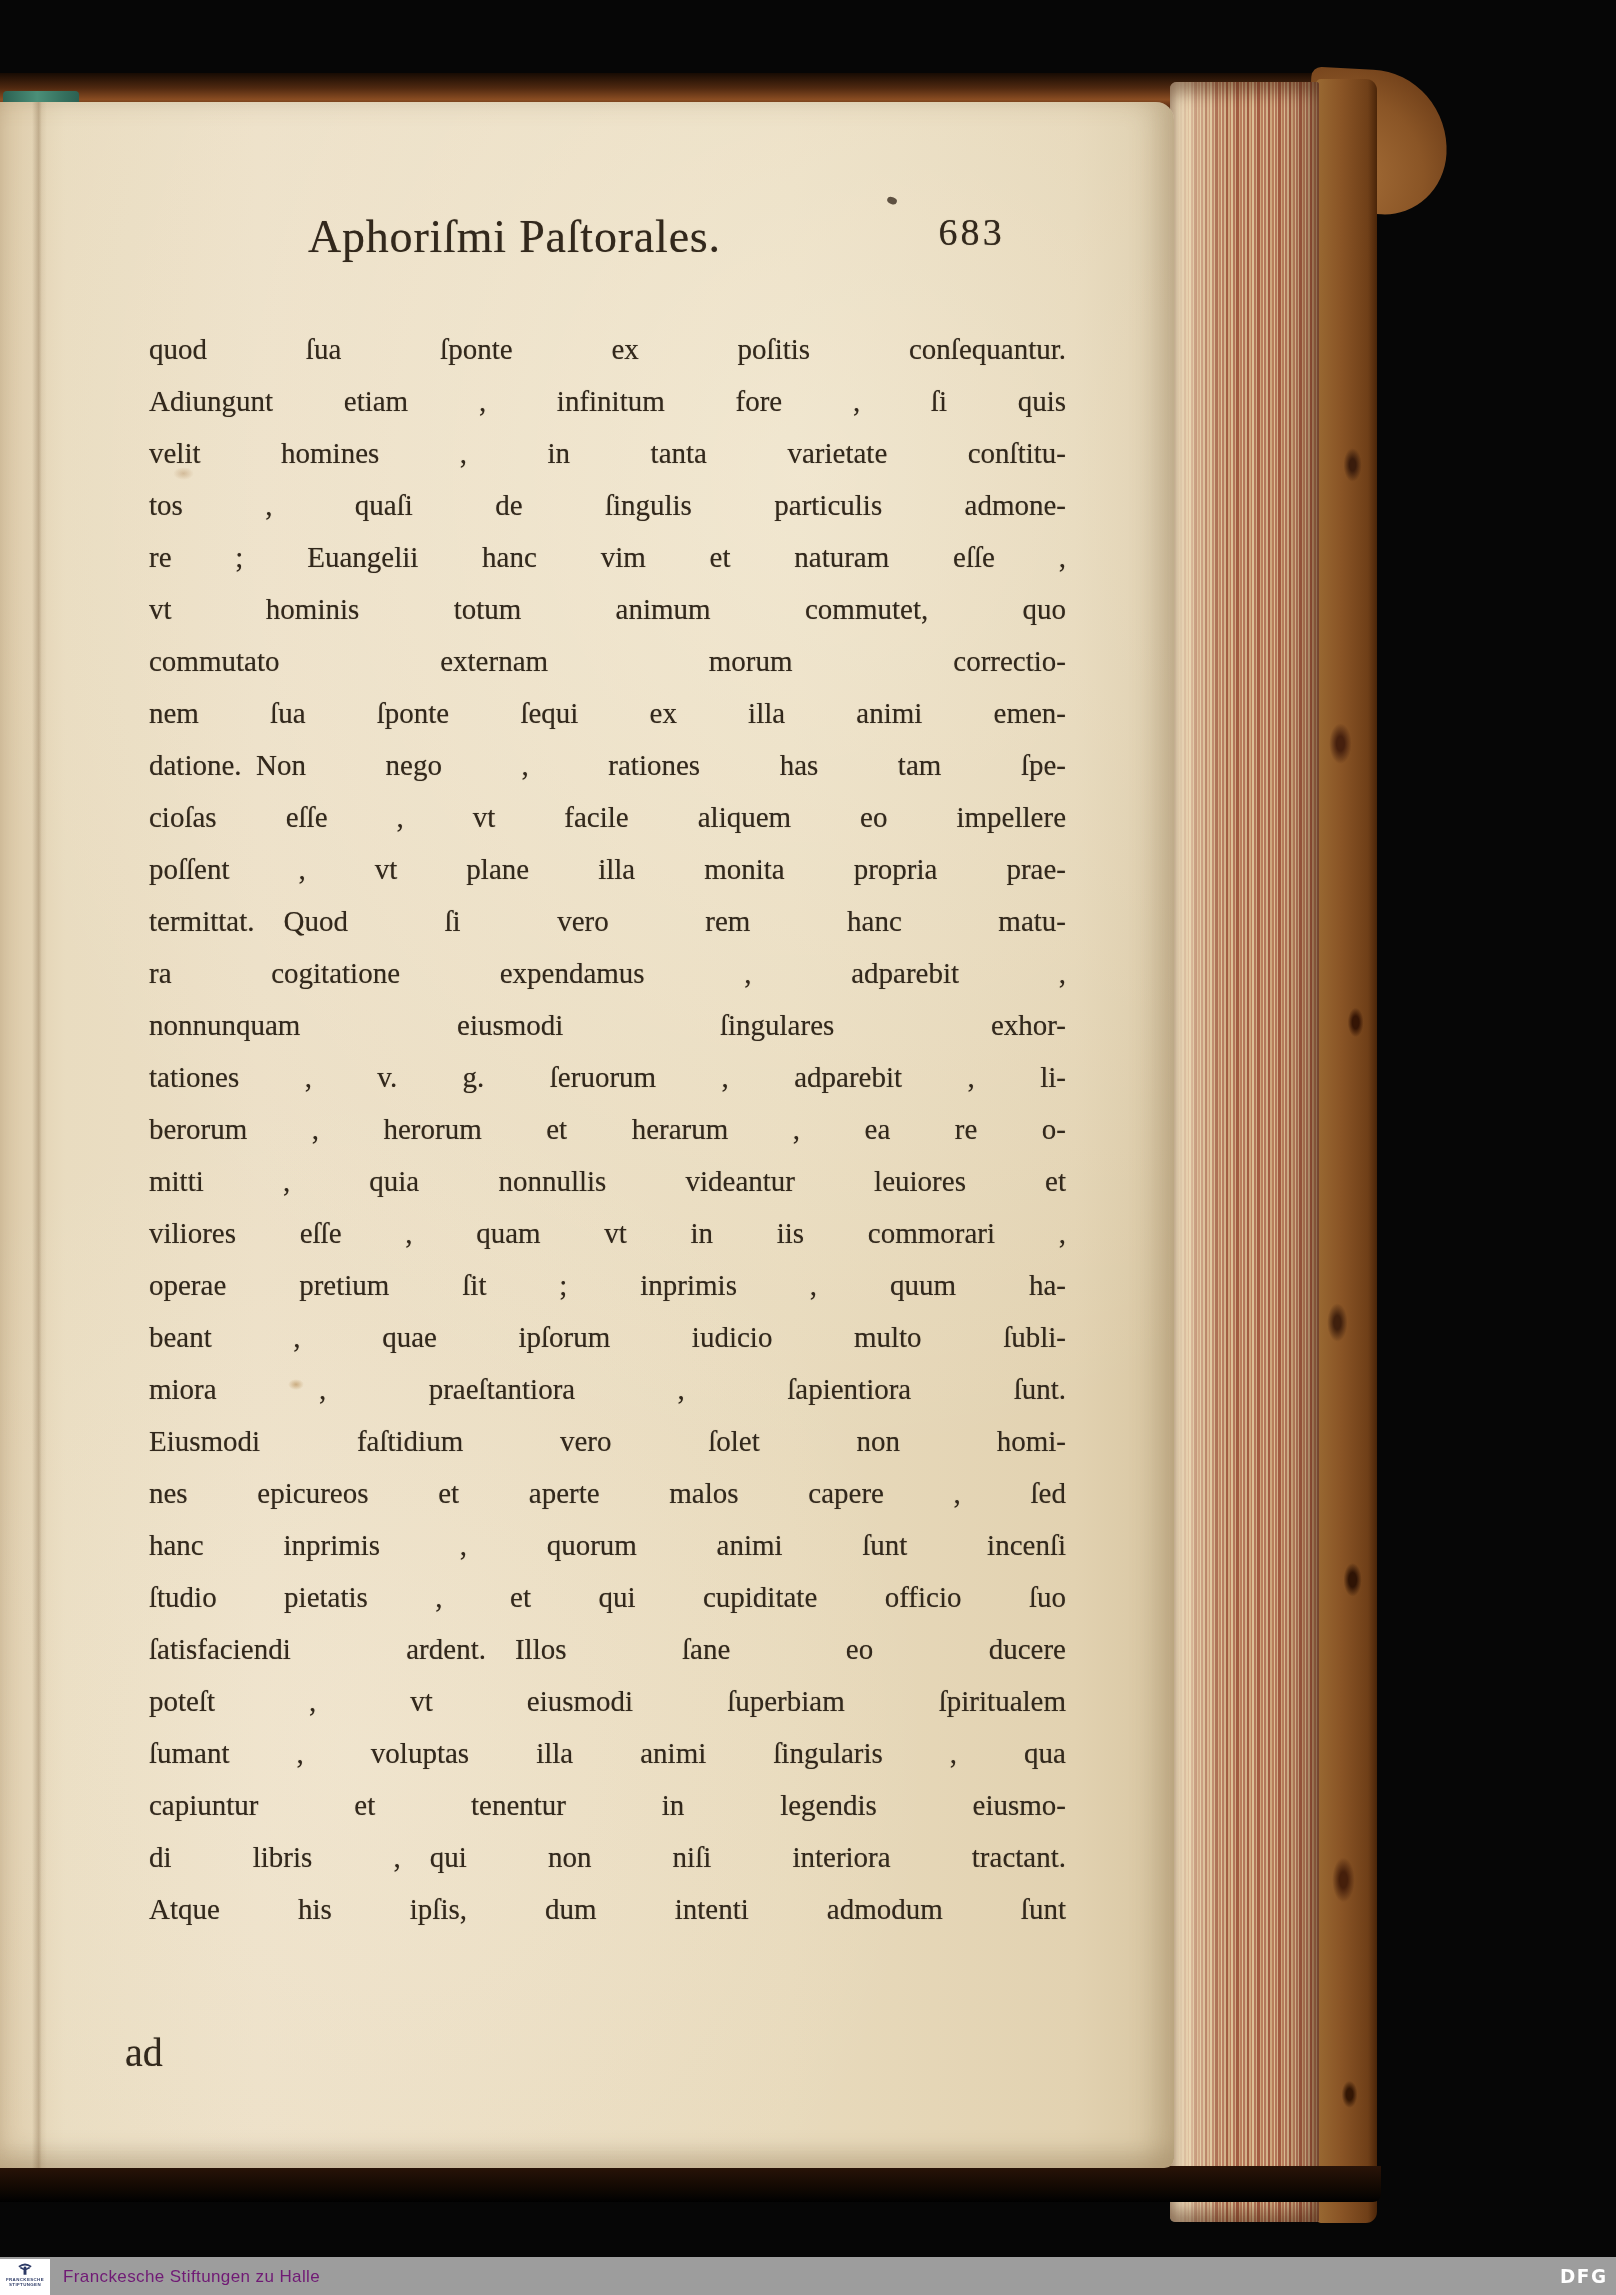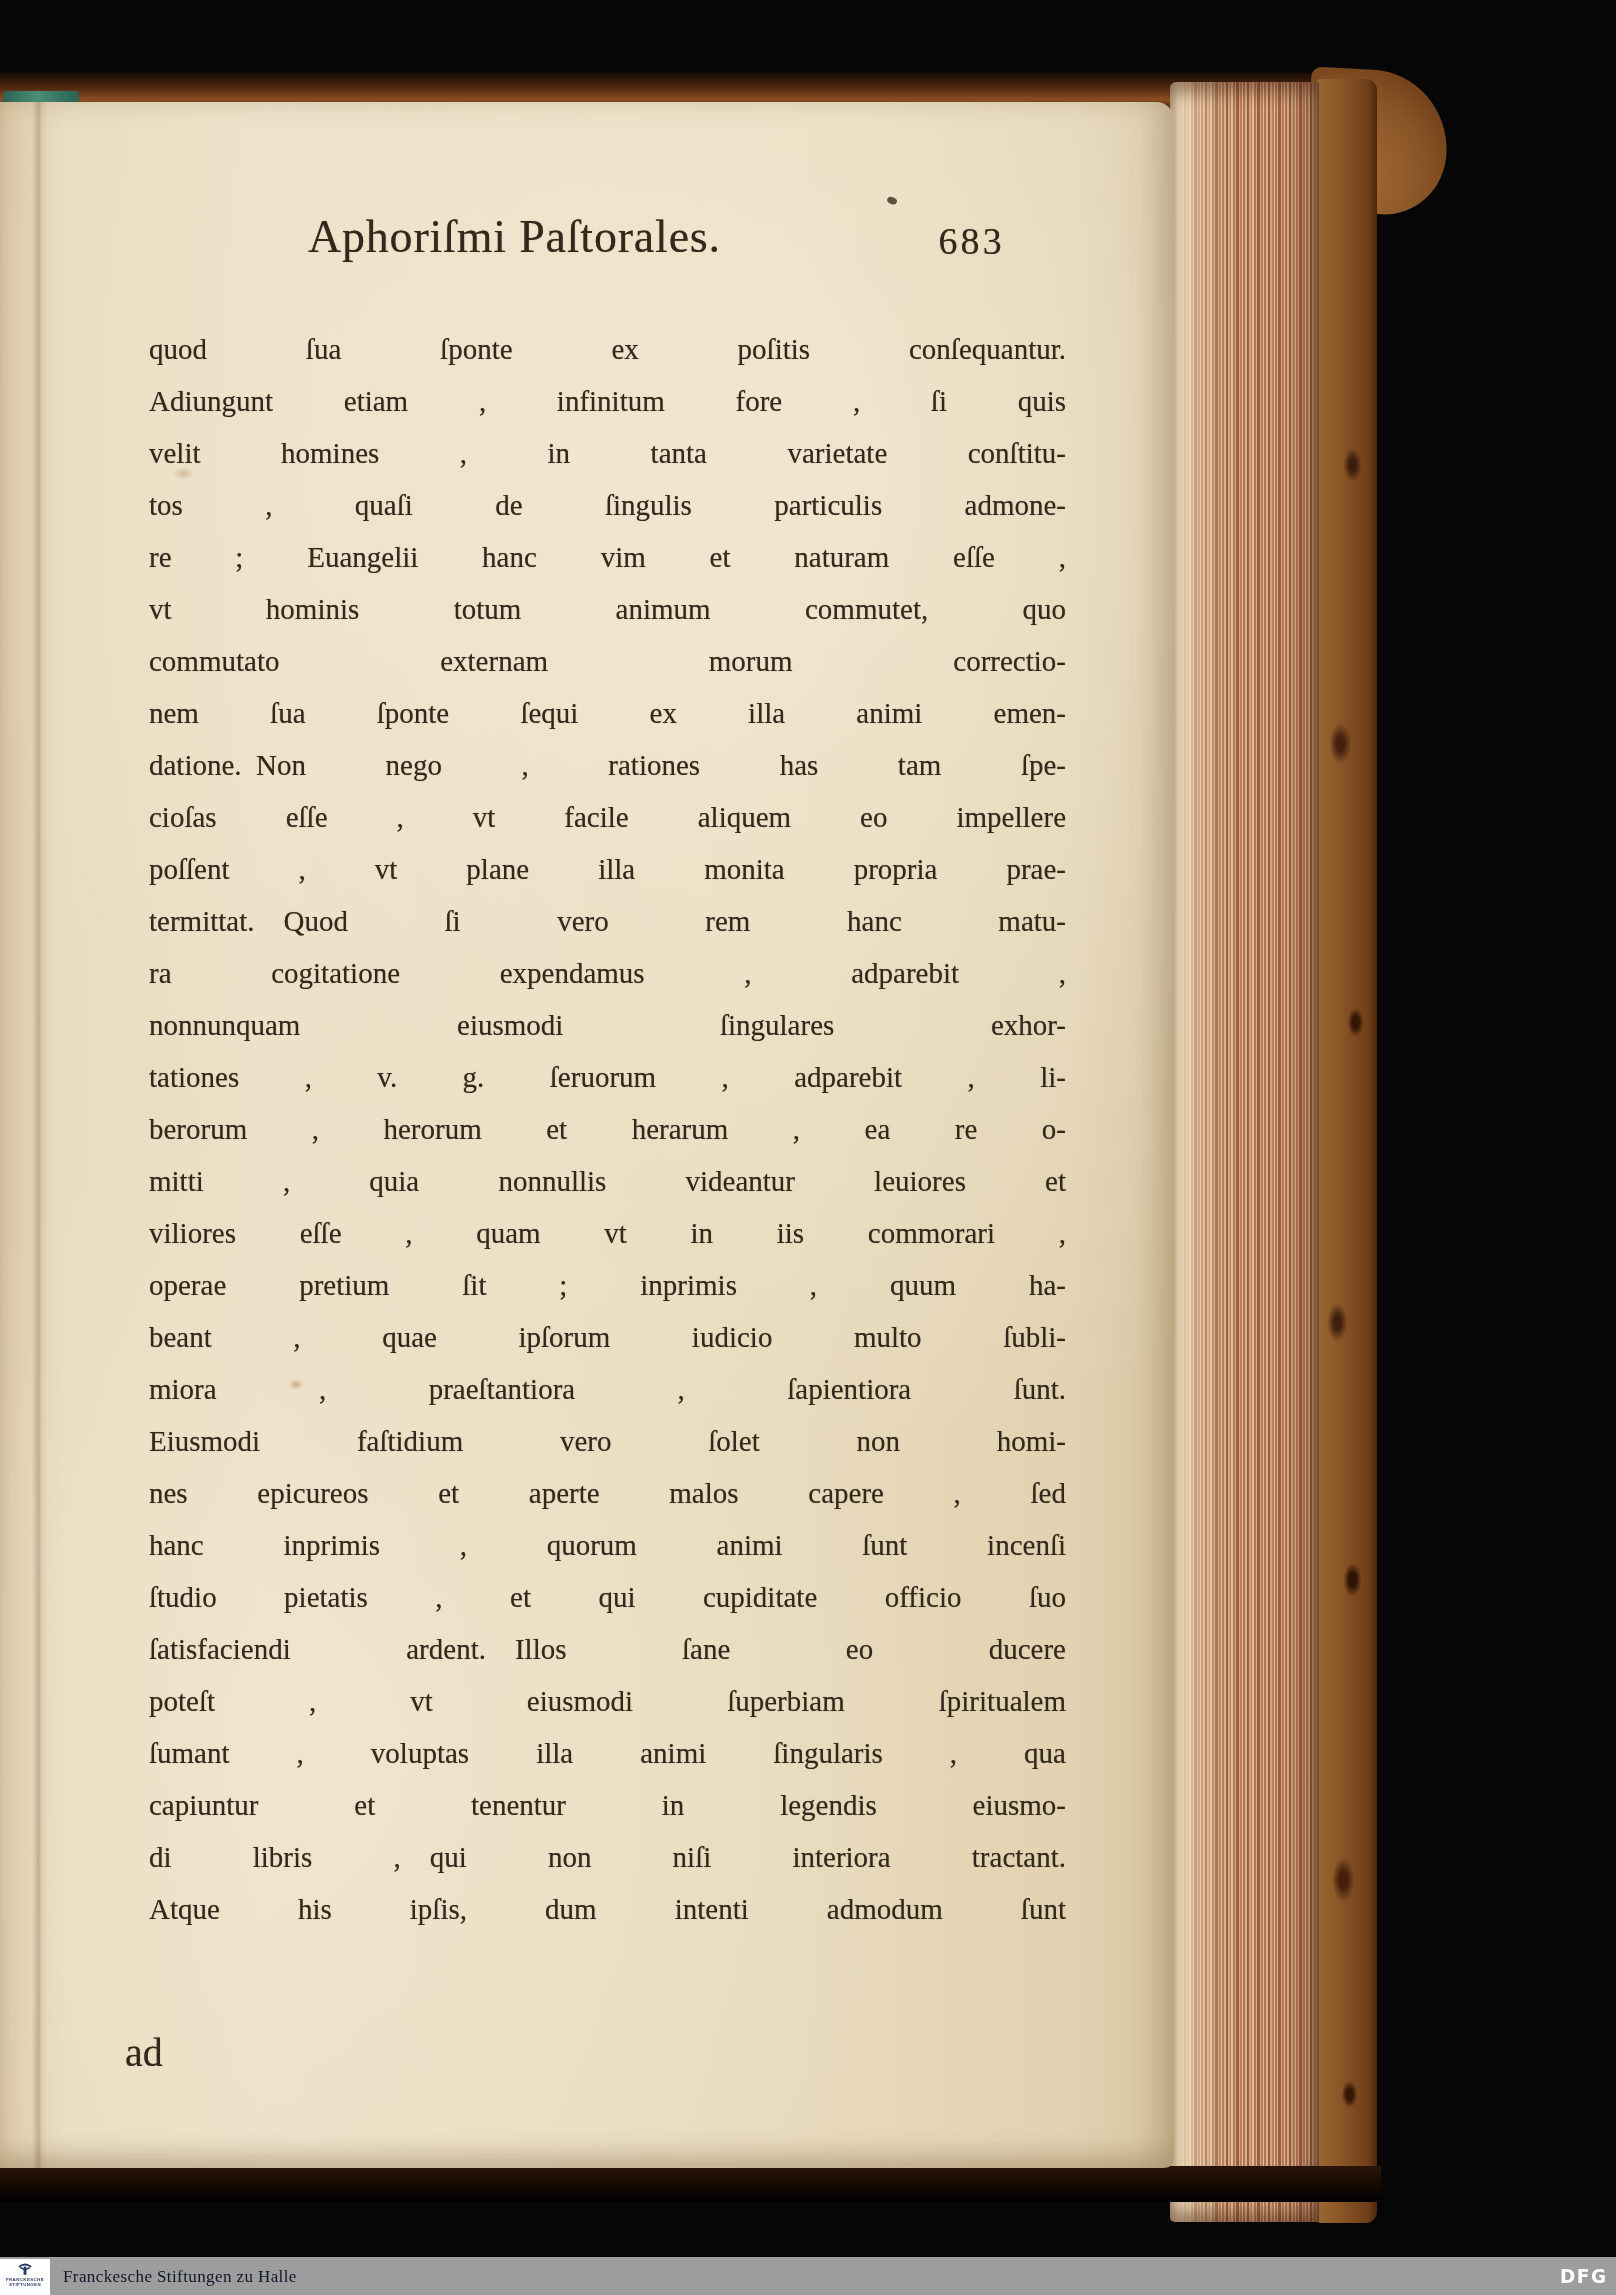--- a/index.html
+++ b/index.html
@@ -74,21 +74,21 @@
     position:absolute;left:32px;top:0;width:14.5px;height:100%;
     background:linear-gradient(90deg, rgba(110,80,45,0), rgba(110,80,45,.30) 45%, rgba(110,80,45,.08) 65%, rgba(110,80,45,0));
   }
   .speck{position:absolute;border-radius:50%;}
   .speck.s1{left:887px;top:95px;width:9.7px;height:7.3px;background:rgba(45,32,20,.75);transform:rotate(20deg);}
   .speck.s2{left:288px;top:1277px;width:16px;height:11.3px;background:radial-gradient(rgba(160,108,40,.45),rgba(160,108,40,0) 70%);}
   .speck.s3{left:173px;top:365px;width:21px;height:13px;background:radial-gradient(rgba(150,100,45,.30),rgba(150,100,45,0) 70%);}
 
   
   .pageheader{
-    position:absolute;left:125px;top:108px;width:917px;display:flex;align-items:flex-end;
+    position:absolute;left:125px;top:108px;width:917px;display:flex;align-items:flex-start;
     color:#32281c;
   }
   .title{
     margin-left:183px;font-size:46px;letter-spacing:0.8px;
     text-shadow:0 0 0.8px rgba(50,40,25,.55);
   }
   .pagenum{
     margin-left:auto;margin-right:37px;font-size:38px;letter-spacing:3.2px;
     text-shadow:0 0 0.8px rgba(50,40,25,.55);
   }
@@ -117,22 +117,22 @@
     display:flex;flex-direction:column;align-items:center;justify-content:flex-start;
   }
   .eagle{margin-top:2.4px;display:block;}
   .lgline{
     font-family:"Liberation Sans","DejaVu Sans",sans-serif;
     font-size:4.4px;line-height:5.3px;letter-spacing:0.4px;font-weight:bold;
     color:#2c3a66;text-align:center;
   }
   .instname{
     position:absolute;left:63px;top:50%;transform:translateY(-52%);
-    font-size:17px;color:#0f172a;letter-spacing:0.4px;
-    font-family:Liberation Serif, serif;
+    font-size:17px;color:#701a75;letter-spacing:0.4px;
+    font-family:Liberation Sans, sans-serif;
   }
   .dfg{
     position:absolute;right:9.7px;top:7.3px;
     font-family:"DejaVu Sans","Liberation Sans",sans-serif;
     font-size:20px;font-weight:bold;color:#ffffff;letter-spacing:1.6px;
     transform:scaleX(.92);transform-origin:right center;
   }
 </style>
 </head>
 <body>

